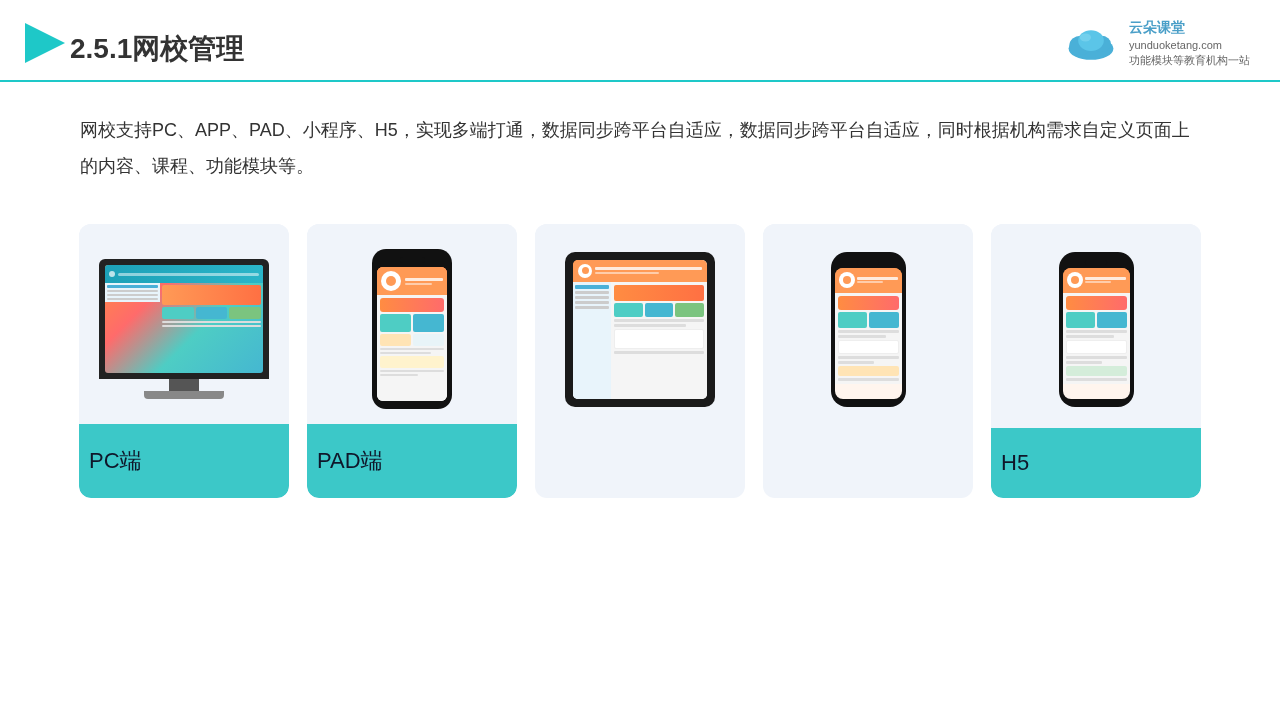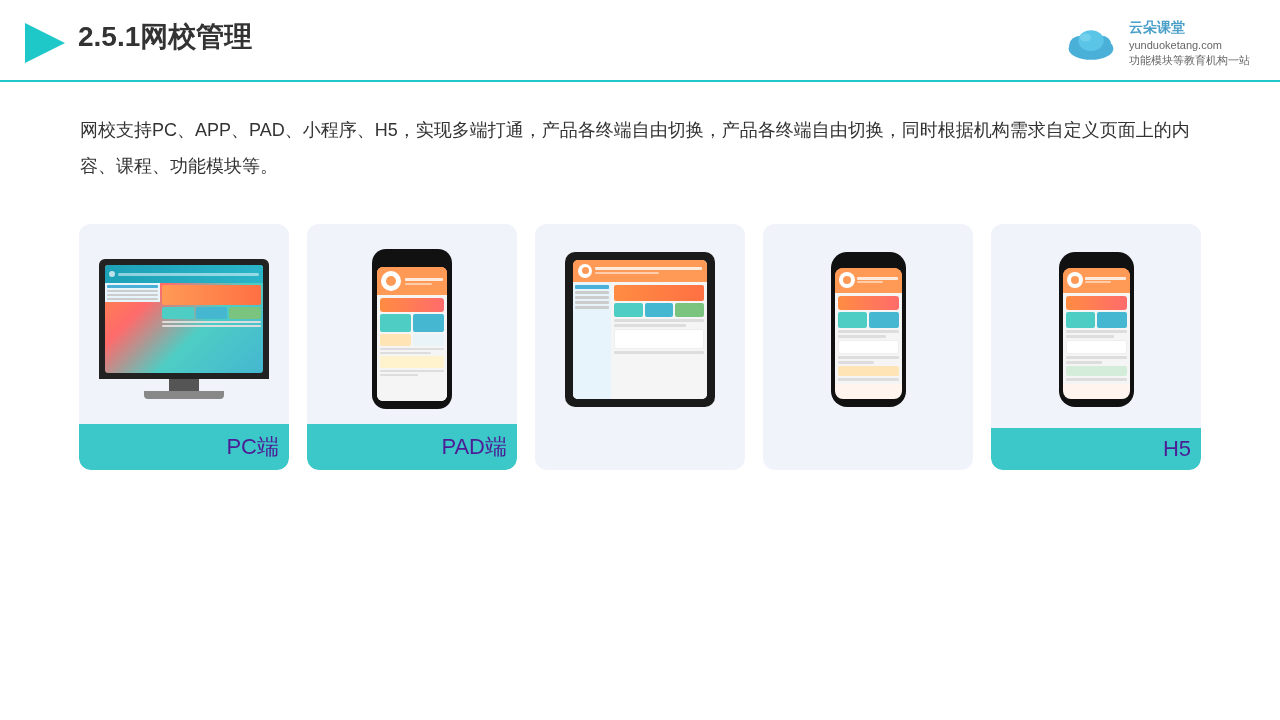--- a/index.html
+++ b/index.html
@@ -15,22 +15,22 @@
     
     .header {
       display: flex;
       align-items: center;
       justify-content: space-between;
       padding: 18px 30px 12px 20px;
       border-bottom: 2px solid #1ec8c8;
     }
     .header-left {
       display: flex;
-      align-items: flex-start;
-      gap: 8px;
+      align-items: flex-end;
+      gap: 0;
     }
     .play-icon {
       width: 50px;
       height: 50px;
     }
     .page-title {
       font-size: 28px;
       font-weight: bold;
       color: #333;
     }
@@ -85,23 +85,23 @@
       height: 200px;
       display: flex;
       align-items: center;
       justify-content: center;
       padding: 20px 10px 10px;
       background: #f0f4fa;
     }
 
     .card-label {
       background: #3cc8c8;
-      color: #4c1d95;
-      text-align: right;
-      padding: 8px 10px;
+      color: #0f172a;
+      text-align: left;
+      padding: 22px 10px;
       font-size: 22px;
       font-weight: 500;
       border-radius: 0 0 12px 12px;
       margin-top: auto;
     }
 
     
     .pc-device {
       display: flex;
       flex-direction: column;
@@ -239,21 +239,21 @@
       <span class="logo-main-text">云朵课堂</span>
       <span>yunduoketang.com</span>
       <span>
         <span>功能模块等</span><span>教育机构一站</span>
       </span>
     </div>
   </div>
 </header>
 
 <div class="description">
-  <p>网校支持PC、APP、PAD、小程序、H5，实现多端打通，产品各终端自由切换，产品各终端自由切换，同时根据机构需求自定义页面上的内容、课程、功能模块等。</p>
+  <p>网校支持PC、APP、PAD、小程序、H5，实现多端打通，数据同步跨平台自适应，数据同步跨平台自适应，同时根据机构需求自定义页面上的内容、课程、功能模块等。</p>
 </div>
 
 <div class="cards-container">
 
   <div class="card">
     <div class="card-image-area">
       <div class="pc-device">
         <div class="pc-monitor">
           <div class="pc-screen">
 

